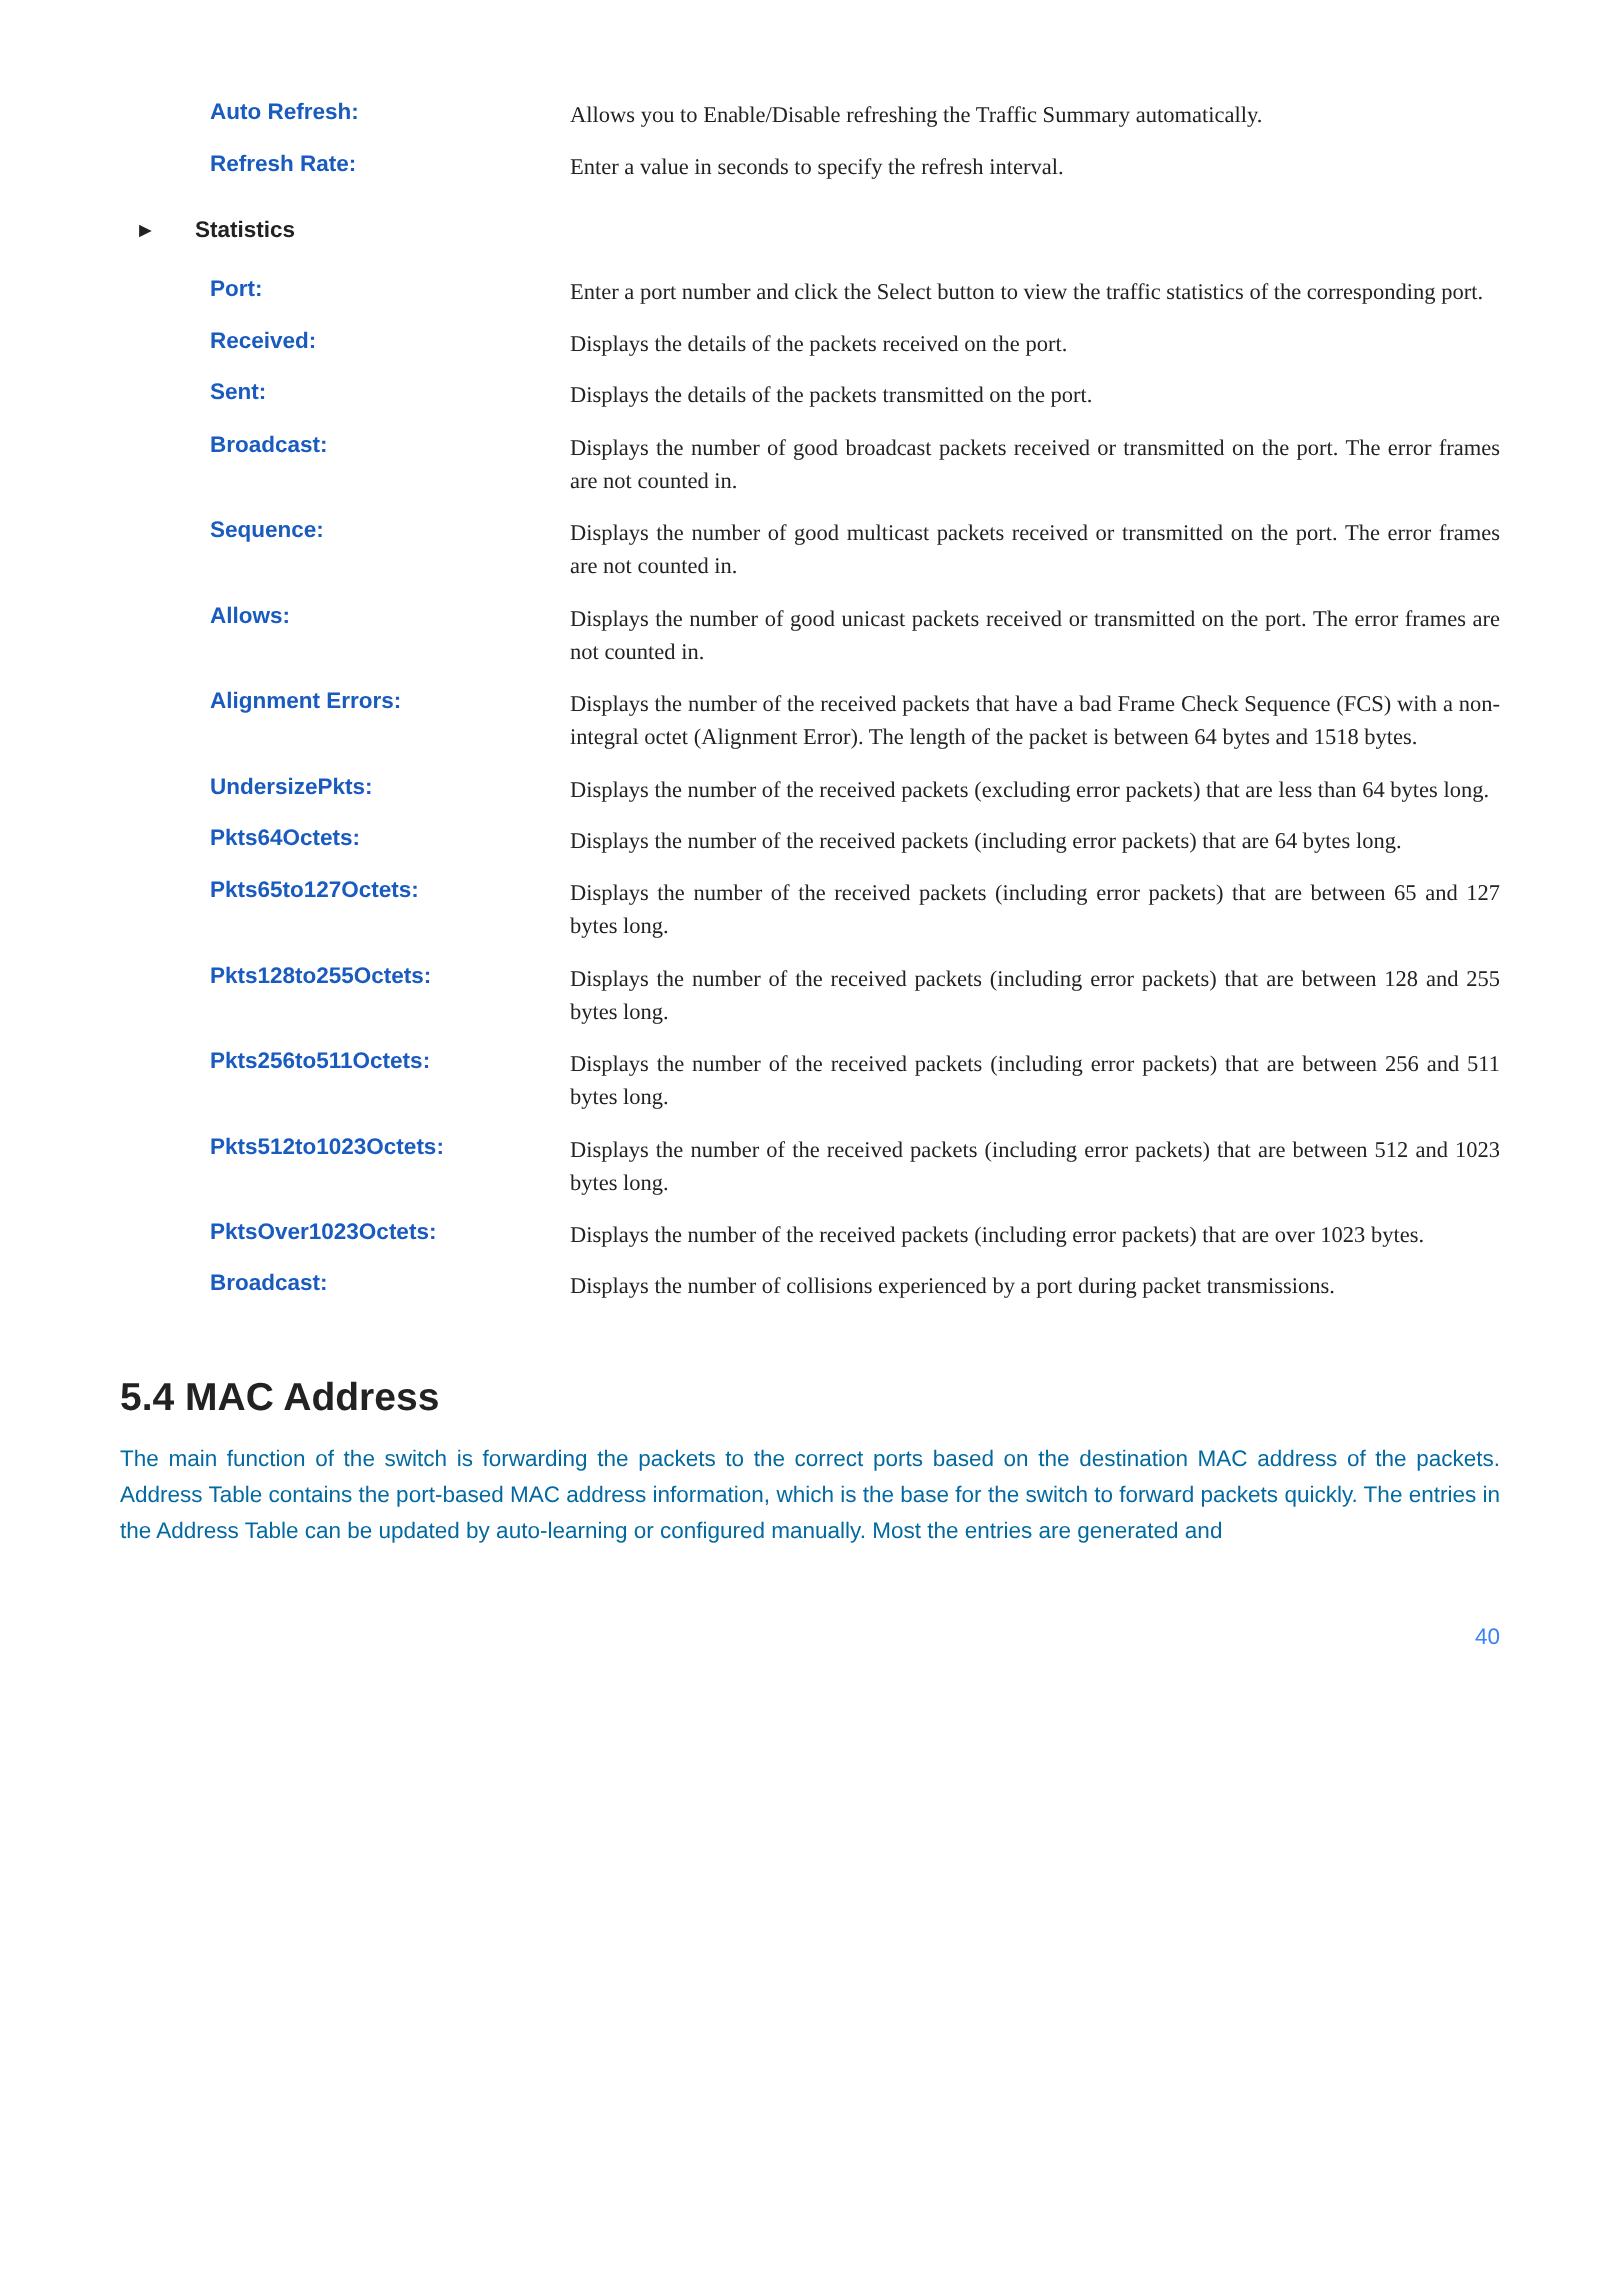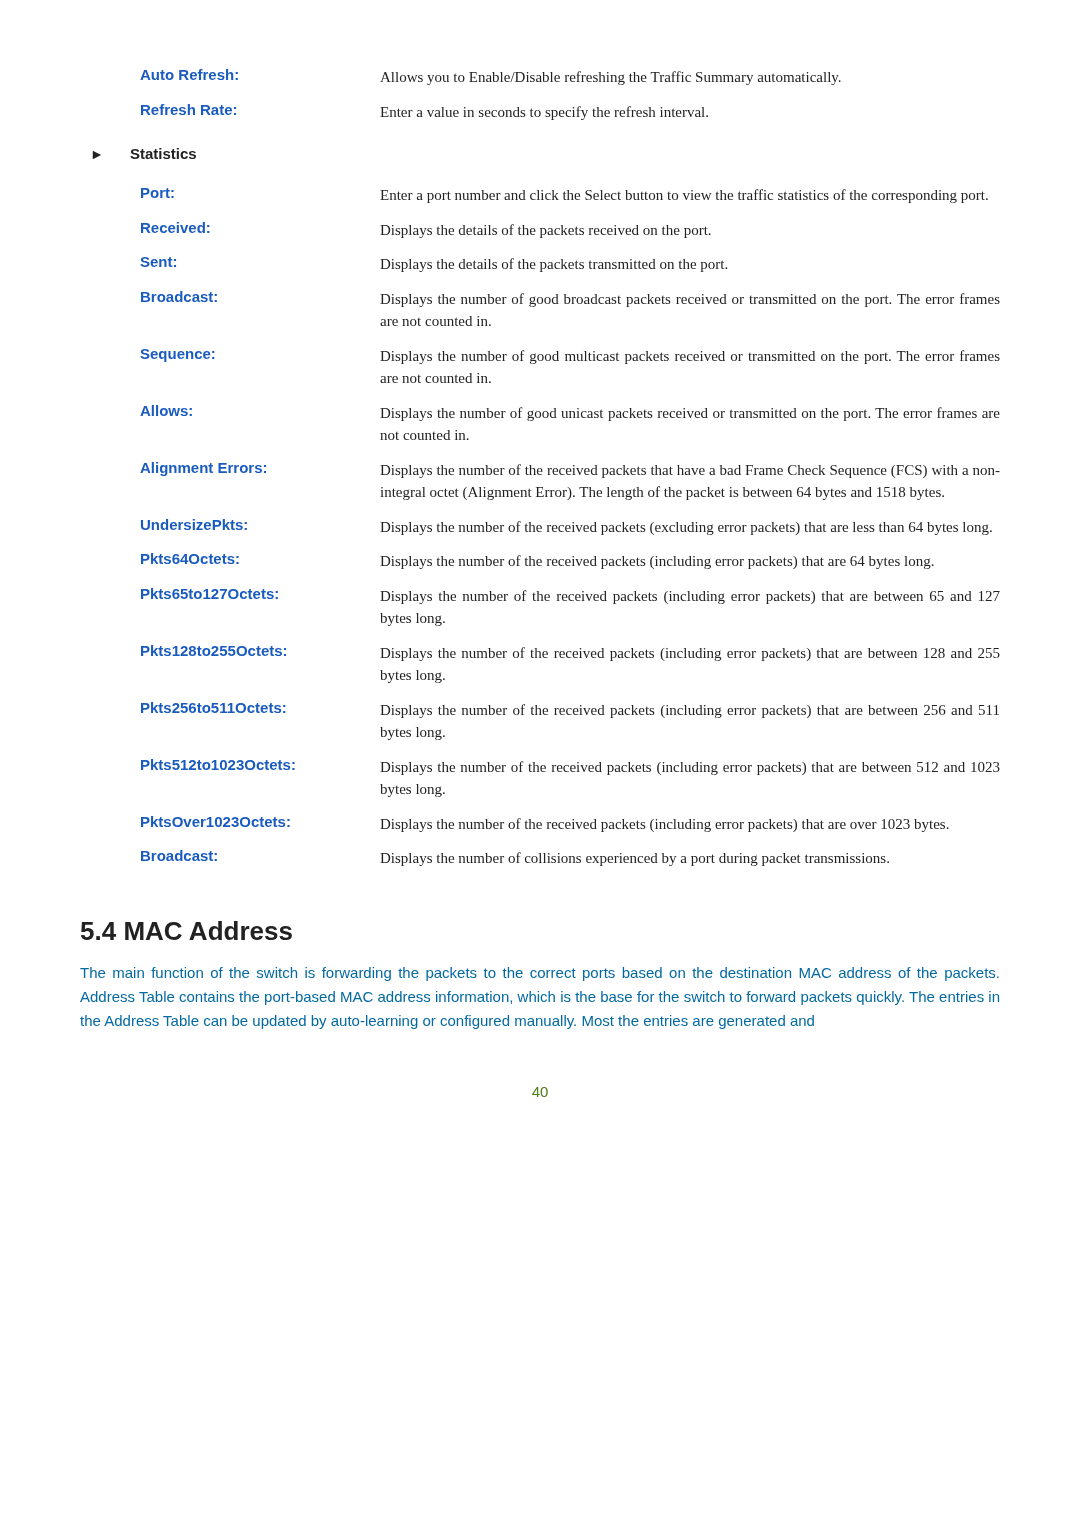--- a/index.html
+++ b/index.html
@@ -74,24 +74,24 @@
     }
 
     .mac-address-body {
       font-size: 15px;
       color: #0369a1;
       text-align: justify;
       line-height: 1.6;
     }
 
     .page-number {
-      text-align: center;
+      text-align: right;
       margin-top: 50px;
       font-size: 15px;
-      color: #4d7c0f;
+      color: #3b82f6;
     }
 
     .indent-block {
       padding-left: 60px;
     }
   </style>
 </head>
 <body>
 
 <div class="page">

